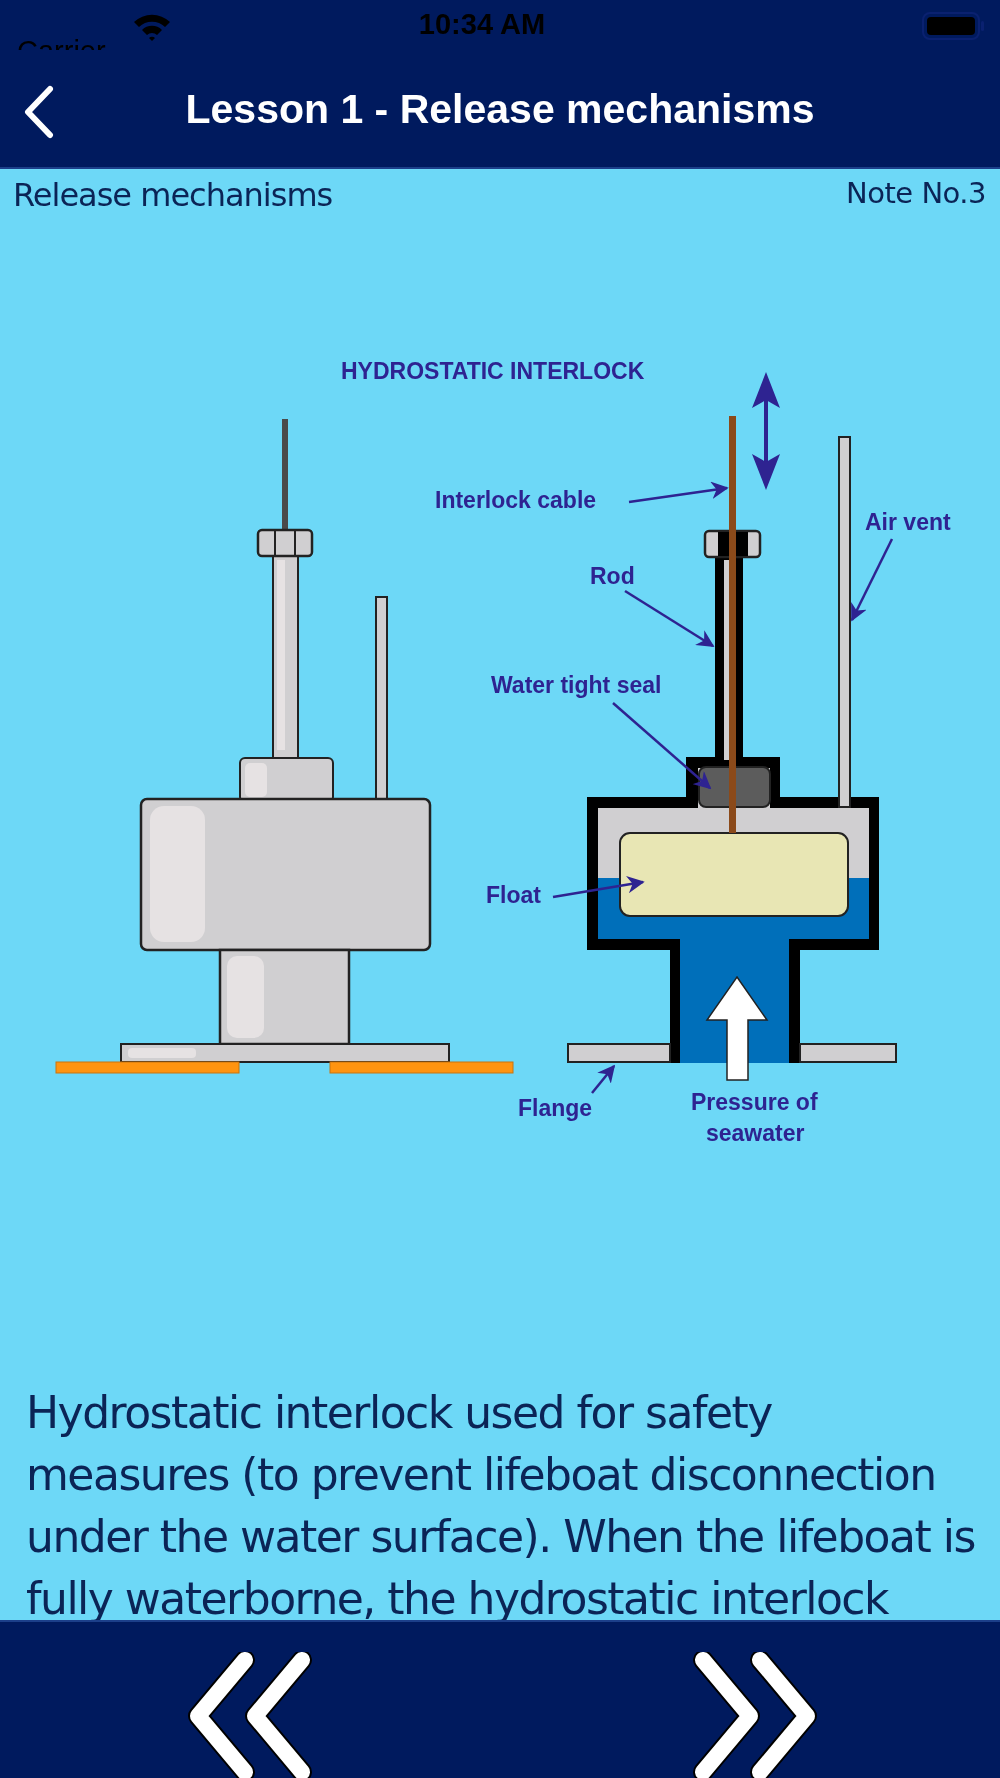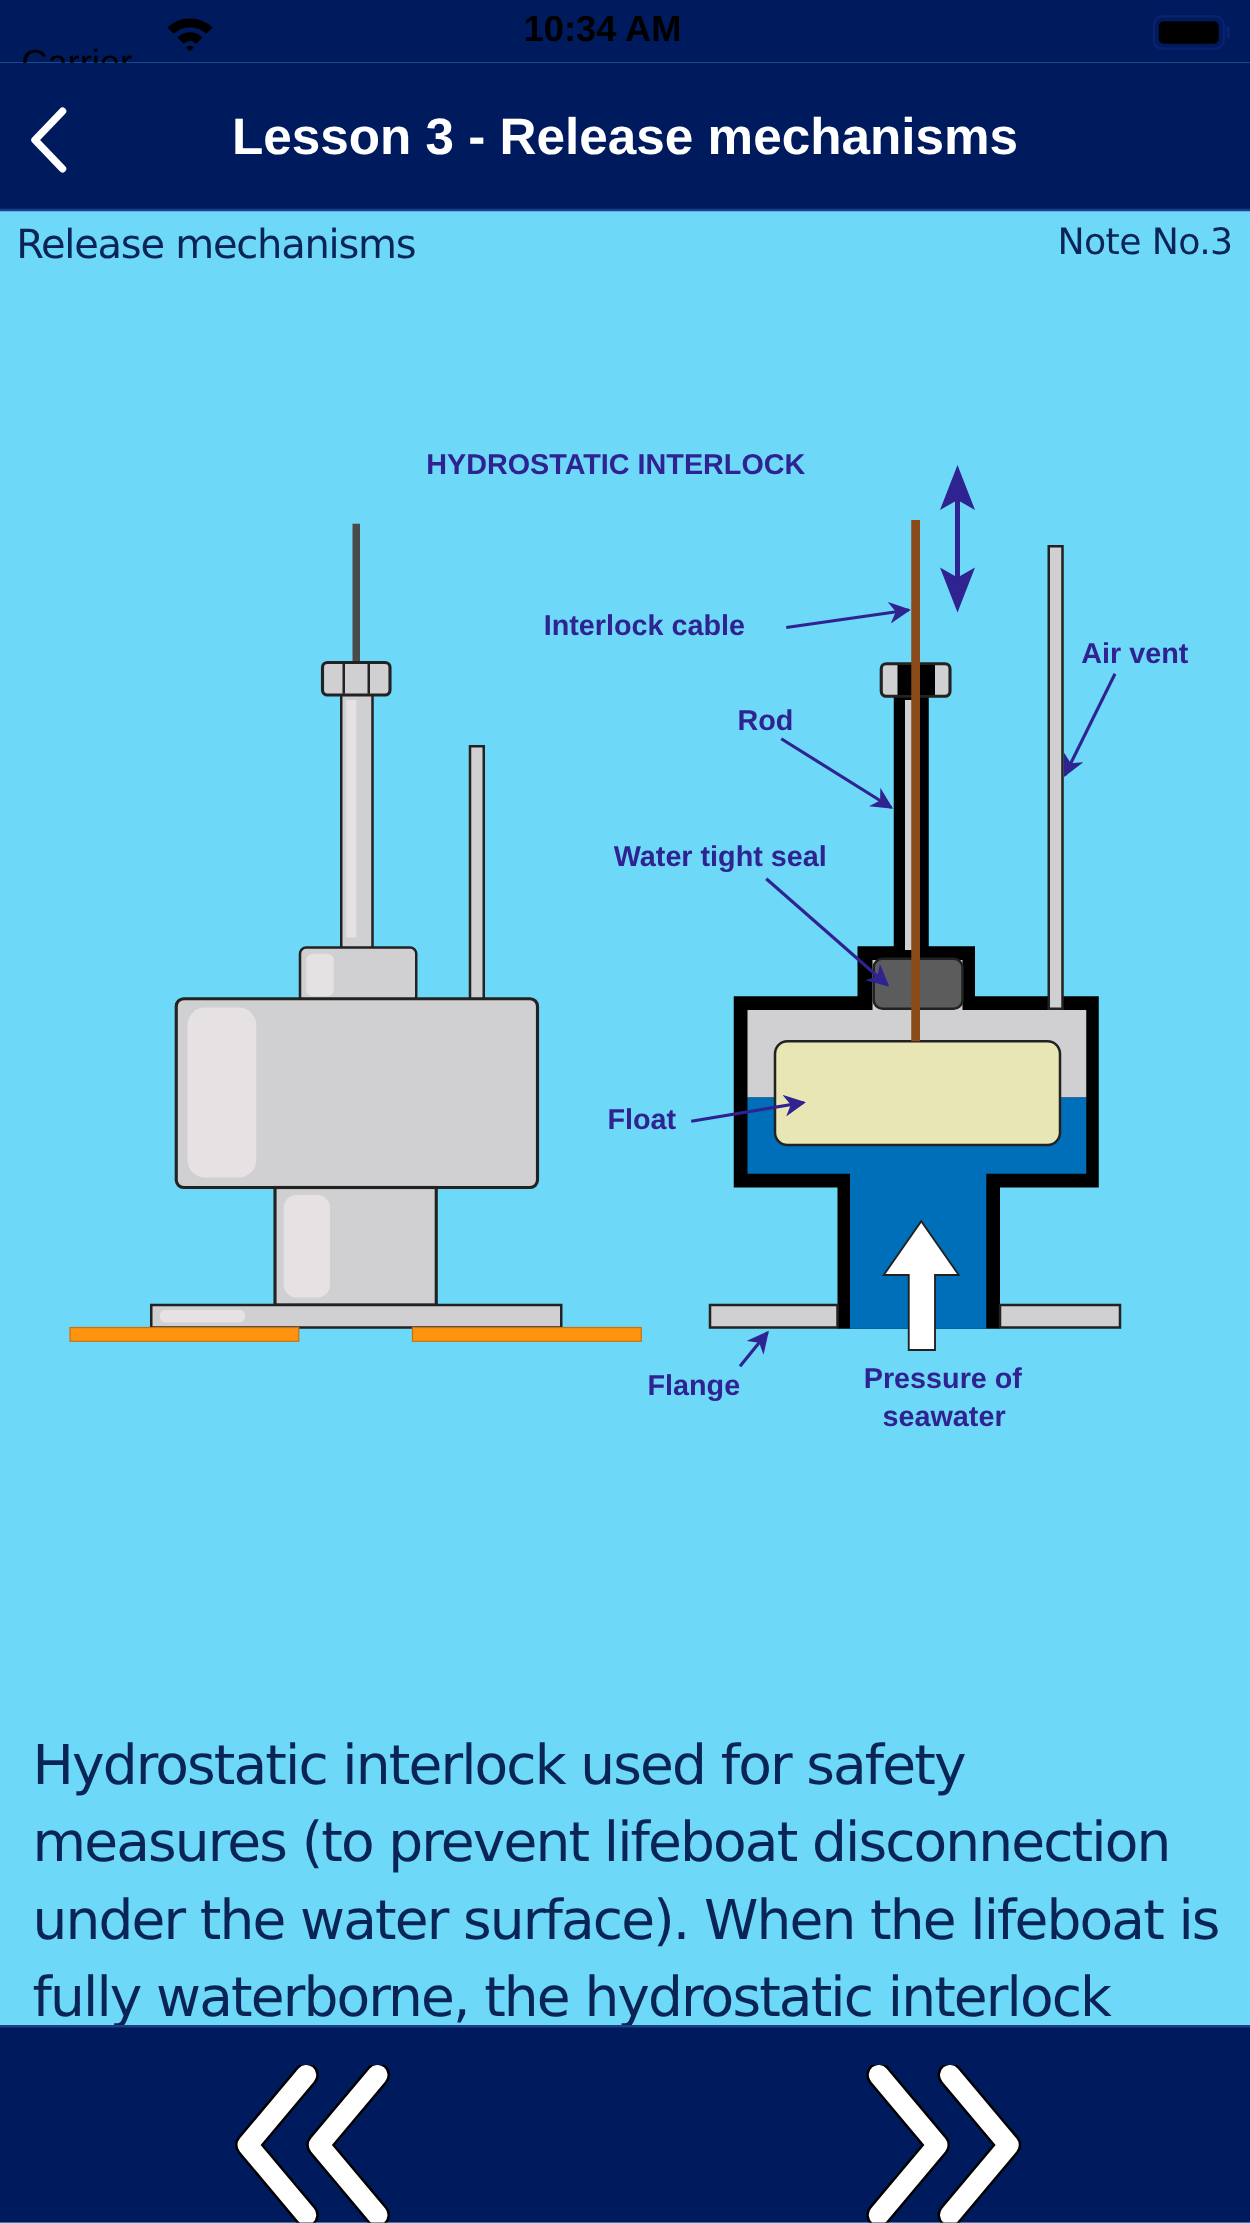--- a/index.html
+++ b/index.html
@@ -64,21 +64,21 @@
     <rect x="1" y="1" width="56" height="26" rx="7" fill="none" stroke="#0a2170" stroke-width="2"></rect>
     <rect x="5" y="5" width="48" height="18" rx="4" fill="#000"></rect>
     <rect x="59" y="9" width="3" height="10" rx="1.5" fill="#0a2170"></rect>
   </svg>
 </div>
 
 <div class="nav-bar">
   <svg class="nav-back" viewBox="0 0 40 54">
     <path d="M30 4 L8 27 L30 50" fill="none" stroke="#fff" stroke-width="6" stroke-linecap="round" stroke-linejoin="round"></path>
   </svg>
-  <div class="nav-title">Lesson 3 - Release mechanisms</div>
+  <div class="nav-title">Lesson 1 - Release mechanisms</div>
 </div>
 <div class="nav-divider"></div>
 
 <div class="section-title">Release mechanisms</div>
 <div class="note-label">Note No.3</div>
 
 <svg class="diagram" viewBox="0 0 1000 1200">
   <defs>
     <marker id="arrowHead" viewBox="0 0 10 10" refX="9" refY="5" markerWidth="7" markerHeight="7" orient="auto-start-reverse">
       <path d="M0 0 L10 5 L0 10 L3 5 Z" fill="#2e2391"></path>

